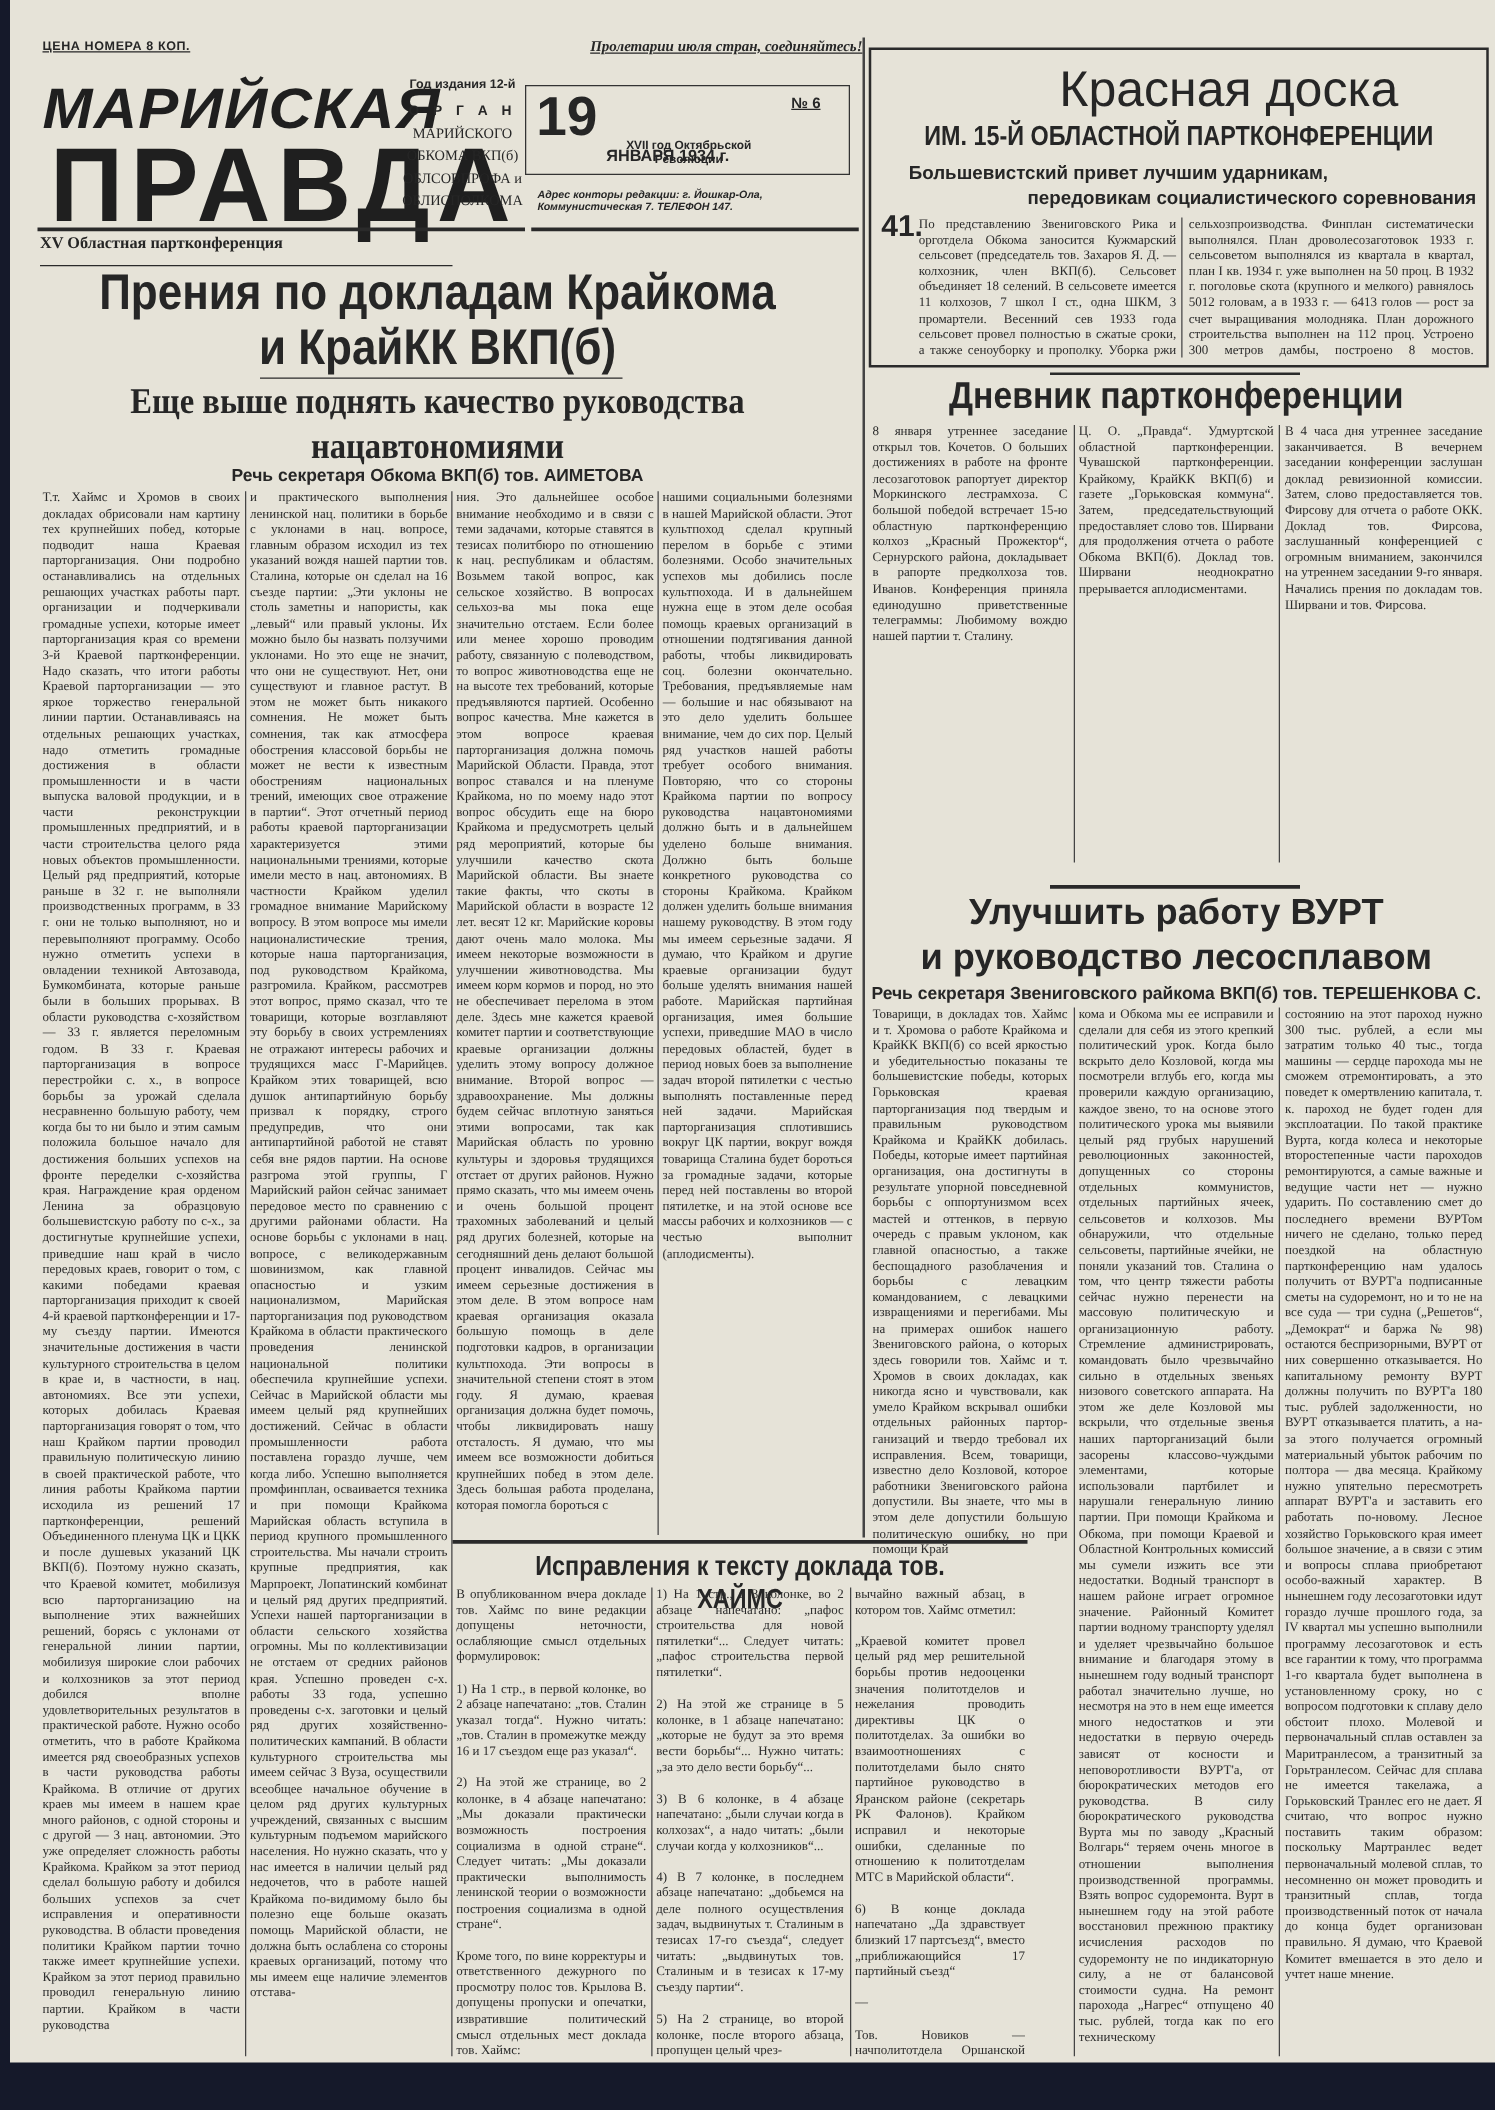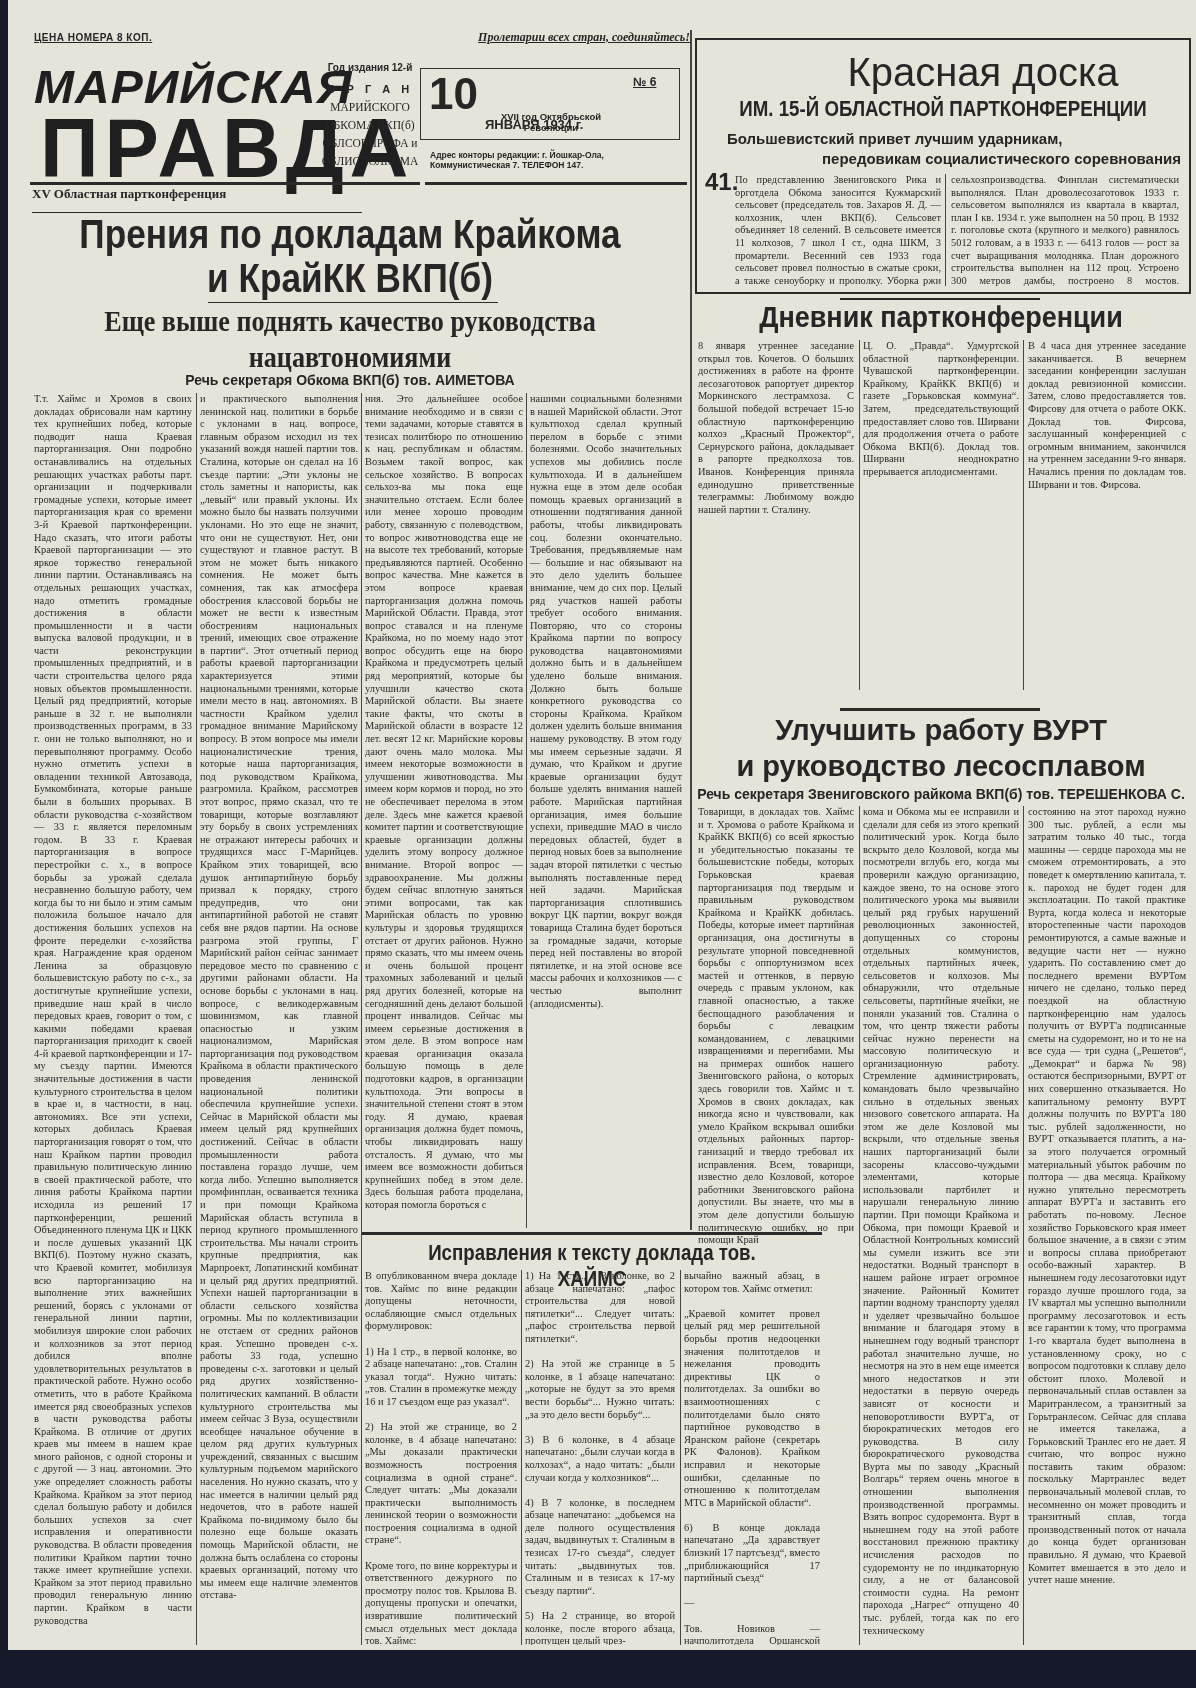--- a/index.html
+++ b/index.html
@@ -12,45 +12,45 @@
   .hrule{position:absolute;height:2px;background:#2a2a2a;}
   .center{text-align:center;}
   
   .price{left:34px;top:32px;font-size:10px;font-weight:bold;letter-spacing:0.5px;font-family:"Liberation Sans",sans-serif;text-decoration:underline;}
   .motto{left:350px;top:30px;width:340px;text-align:right;font-style:italic;font-size:12px;font-weight:bold;text-decoration:underline;}
   .logo1{left:34px;top:60px;font-family:"Liberation Sans",sans-serif;font-weight:bold;font-style:italic;font-size:48px;letter-spacing:1px;color:#1f1f1f;transform:scaleY(0.95);}
   .logo2{left:40px;top:100px;font-family:"Liberation Sans",sans-serif;font-weight:bold;font-size:84px;letter-spacing:6px;color:#1f1f1f;transform:scaleX(0.97);transform-origin:left;}
   .organ{left:318px;top:62px;width:104px;text-align:center;font-size:11.5px;line-height:18px;}
   .organ .t{font-family:"Liberation Sans",sans-serif;font-weight:bold;font-size:11px;}
   .datebox{left:420px;top:68px;width:258px;height:70px;border:1.5px solid #333;}
-  .addr{left:430px;top:150px;width:250px;font-family:"Liberation Sans",sans-serif;font-weight:bold;font-size:8.5px;line-height:10px;}
+  .addr{left:430px;top:150px;width:250px;font-family:"Liberation Sans",sans-serif;font-weight:bold;font-size:8.5px;line-height:10px;font-style:italic;}
   .krbox{left:695px;top:38px;width:492px;height:252px;border:2px solid #2b2b2b;}
   .kick{font-family:"Liberation Serif",serif;font-weight:bold;font-size:22px;}
 </style>
 </head>
 <body>
 
 <div class="paper"></div>
 
 <div class="abs price">ЦЕНА НОМЕРА 8 КОП.</div>
-<div class="abs motto">Пролетарии всех стран, соединяйтесь!</div>
+<div class="abs motto">Пролетарии июля стран, соединяйтесь!</div>
 <div class="abs logo1">МАРИЙСКАЯ</div>
 <div class="abs logo2">ПРАВДА</div>
 
 <div class="abs" style="left:318px;top:62px;width:104px;font-family:'Liberation Sans',sans-serif;font-weight:bold;font-size:10px;text-align:center;">Год издания 12-й</div>
 <div class="abs organ" style="top:80px;">
   <div class="t" style="letter-spacing:4px;">О Р Г А Н</div>
   <div>МАРИЙСКОГО</div>
   <div>ОБКОМА ВКП(б)</div>
   <div>ОБЛСОВПРОФА и</div>
   <div>ОБЛИСПОЛКОМА</div>
 </div>
 
 <div class="abs datebox">
-  <div class="abs sans" style="left:8px;top:2px;font-size:44px;font-weight:bold;line-height:46px;">10</div>
+  <div class="abs sans" style="left:8px;top:2px;font-size:44px;font-weight:bold;line-height:46px;">19</div>
   <div class="abs sans" style="left:64px;top:24px;font-size:13px;font-weight:bold;margin-top:24px;">ЯНВАРЯ 1934 г.</div>
   <div class="abs sans" style="left:212px;top:6px;font-size:12px;font-weight:bold;text-decoration:underline;">№ 6</div>
   <div class="abs sans center" style="left:60px;top:42px;width:140px;font-size:9.5px;font-weight:bold;line-height:11px;">XVII год Октябрьской Революции</div>
 </div>
 <div class="abs addr">Адрес конторы редакции: г. Йошкар-Ола, Коммунистическая 7. ТЕЛЕФОН 147.</div>
 
 <div class="hrule" style="left:30px;top:182px;width:390px;height:3px;"></div>
 <div class="hrule" style="left:425px;top:182px;width:262px;height:3px;"></div>
 
 <div class="abs kick" style="left:32px;top:186px;font-size:13px;">XV Областная партконференция</div>

